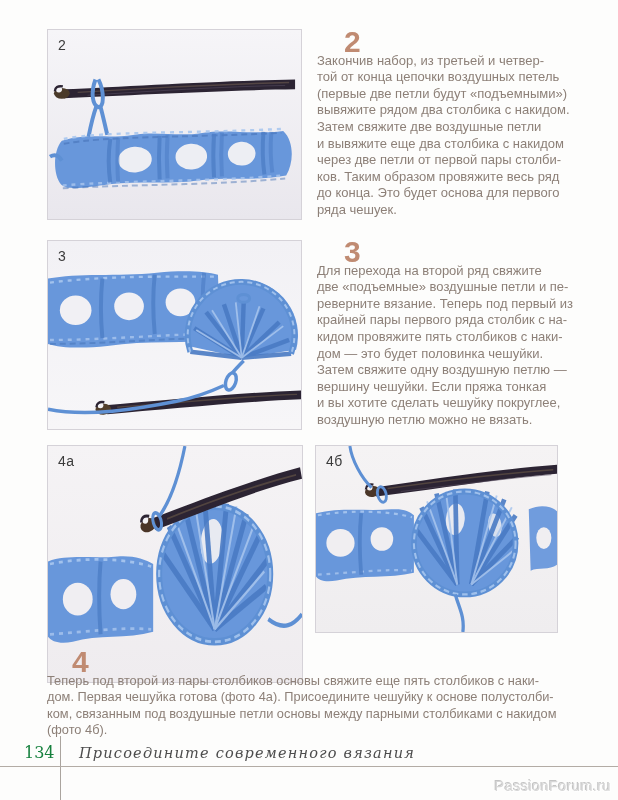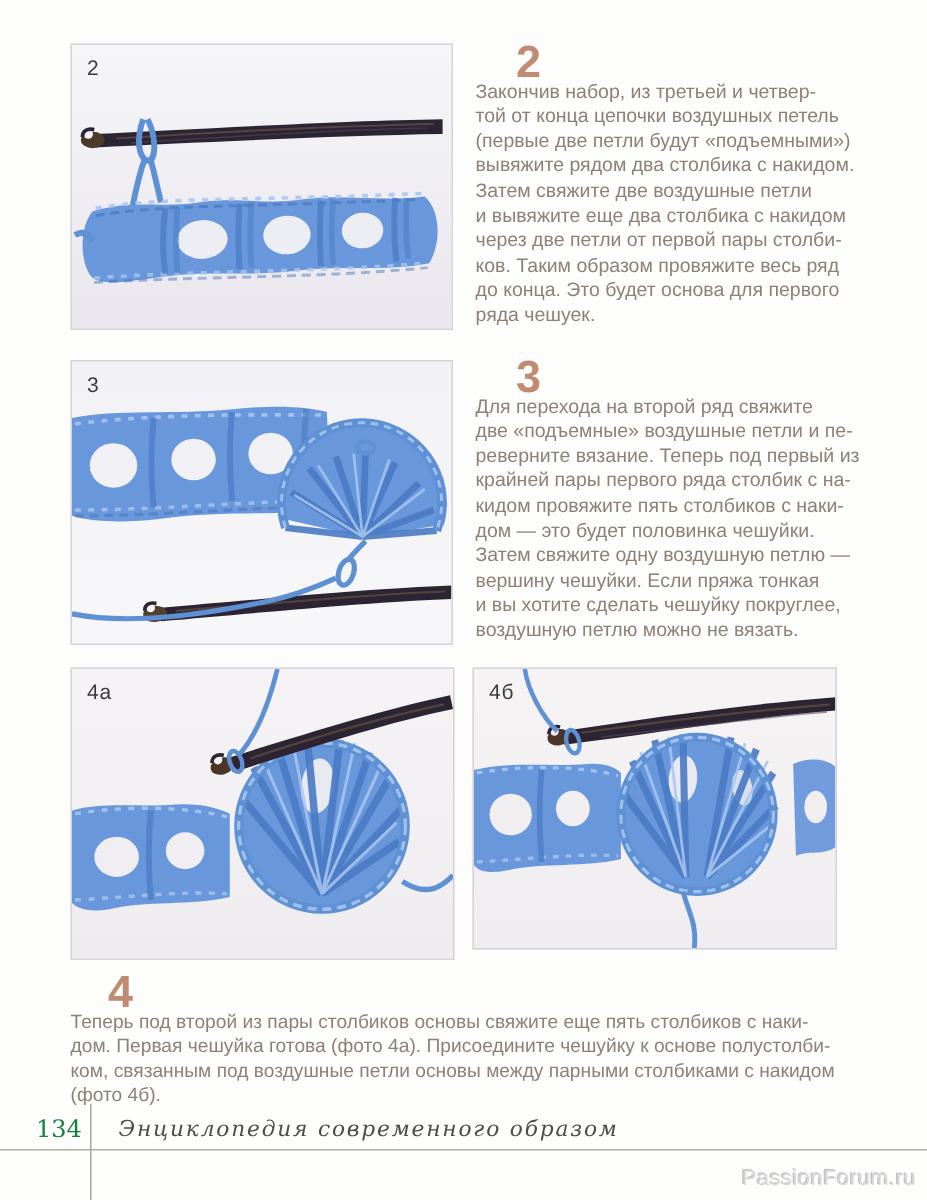--- a/index.html
+++ b/index.html
@@ -12,21 +12,21 @@
     position:absolute;border:1px solid #d5d2d8;box-sizing:border-box;
     overflow:hidden;background:#efeef2;
   }
   .photo svg{display:block;width:100%;height:100%;}
   .photo-label{
     position:absolute;top:7px;left:10px;
     font-size:14px;color:#3b3b3b;letter-spacing:0.5px;
   }
   #photo-2{left:47px;top:29px;width:255px;height:191px;}
   #photo-3{left:47px;top:240px;width:255px;height:190px;}
-  #photo-4a{left:47px;top:445px;width:256px;height:195px;}
+  #photo-4a{left:47px;top:445px;width:256px;height:238px;}
   #photo-4b{left:315px;top:445px;width:243px;height:188px;}
   .step{
     position:absolute;color:#8d8078;
     font-size:13px;line-height:16.6px;white-space:pre-line;
   }
   .step .step-num{
     position:absolute;left:0;top:-7px;
     font-size:30px;line-height:26px;font-weight:bold;color:#c08b72;
     white-space:normal;
   }
@@ -305,15 +305,15 @@
 
 <div class="step" id="step-4">
   <span class="step-num">4</span><span>Теперь под второй из пары столбиков основы свяжите еще пять столбиков с наки-
 дом. Первая чешуйка готова (фото 4а). Присоедините чешуйку к основе полустолби-
 ком, связанным под воздушные петли основы между парными столбиками с накидом
 (фото 4б).</span>
 </div>
 
 <div class="footer-pagenum">134</div>
 <div class="footer-vrule"></div>
-<div class="footer-title">Энциклопедия современного образом</div>
+<div class="footer-title">Присоедините современного вязания</div>
 <div class="footer-hrule"></div>
 <div class="watermark">PassionForum.ru</div>
 
 </body></html>

